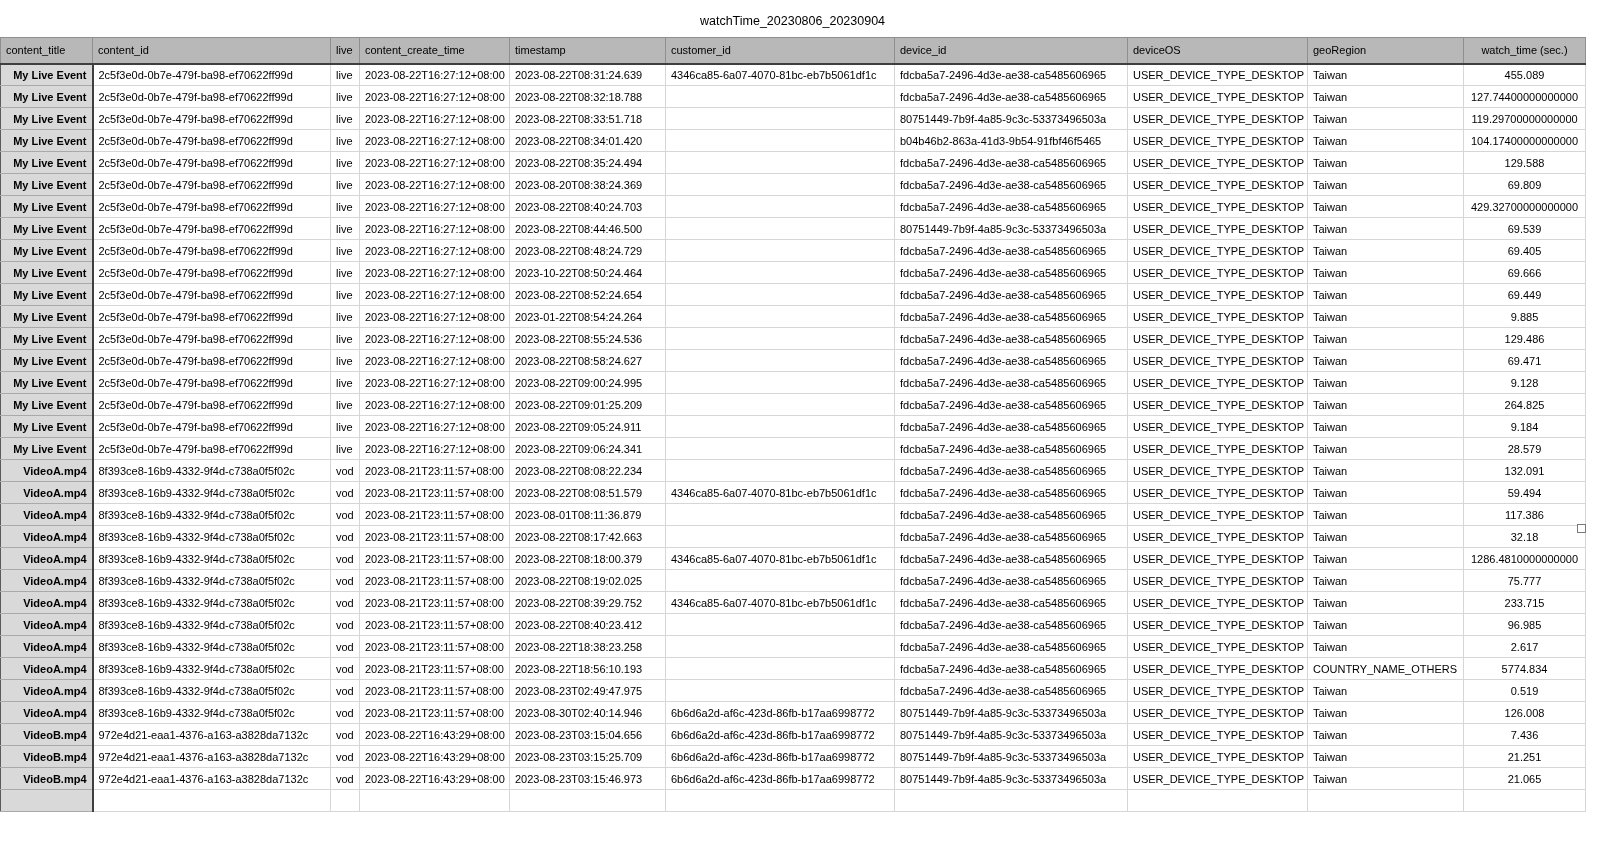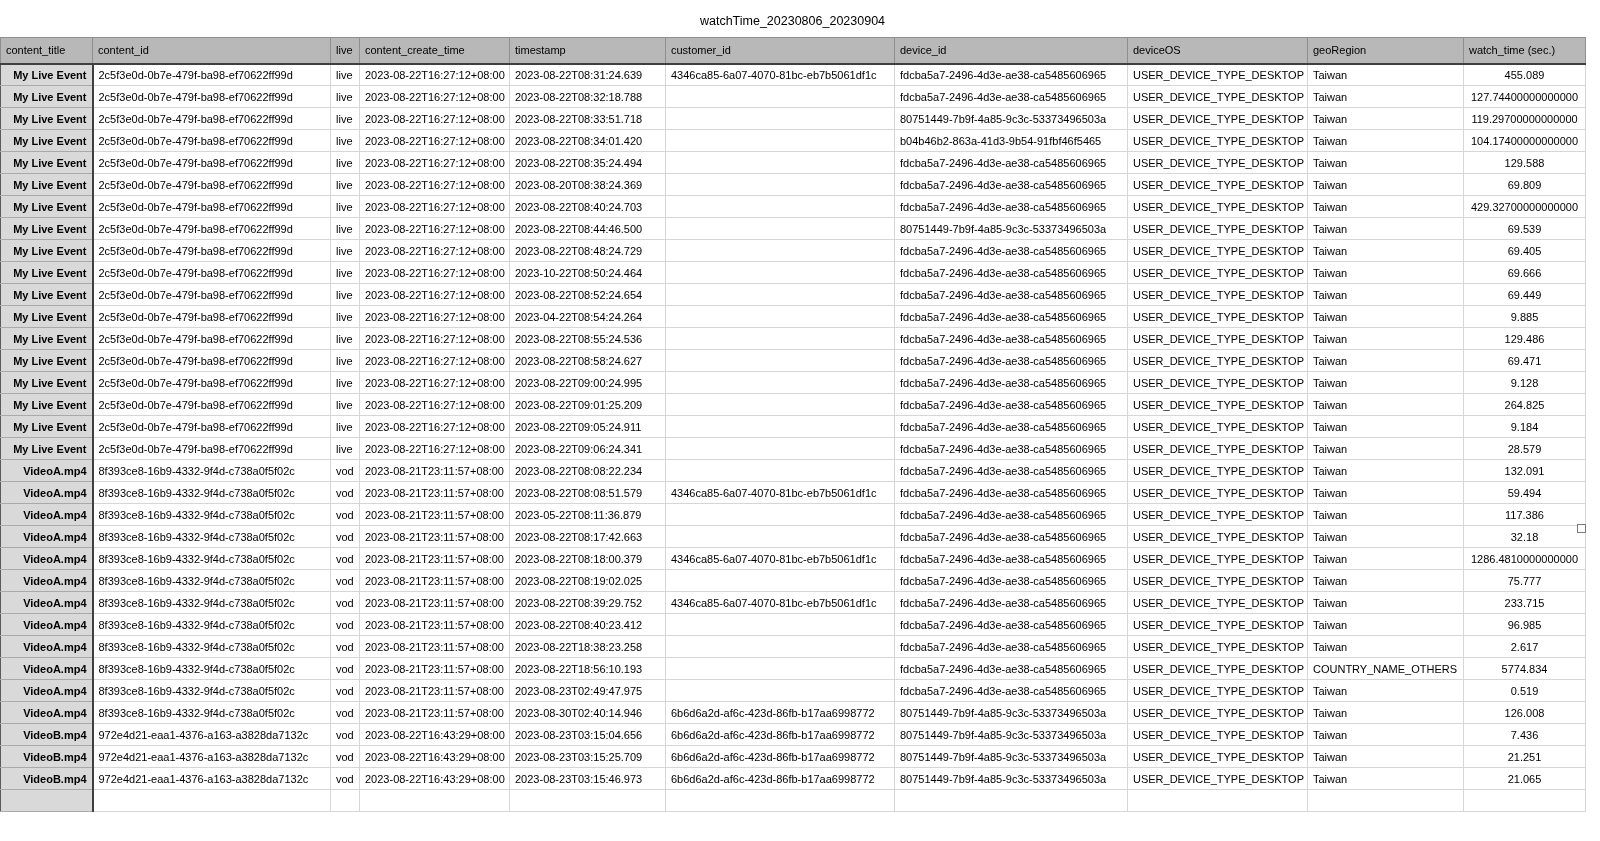--- a/index.html
+++ b/index.html
@@ -74,21 +74,21 @@
       <tr>
           <th>content_title</th>
           <th>content_id</th>
           <th>live</th>
           <th>content_create_time</th>
           <th>timestamp</th>
           <th>customer_id</th>
           <th>device_id</th>
           <th>deviceOS</th>
           <th>geoRegion</th>
-          <th style="text-align: left; margin-top: 36px;">watch_time (sec.)</th>
+          <th style="text-align: center; margin-top: 36px;">watch_time (sec.)</th>
         </tr>
     </thead>
     <tbody>
         <tr>
           <td class="row-head">My Live Event</td>
           <td class="data">2c5f3e0d-0b7e-479f-ba98-ef70622ff99d</td>
           <td class="data">live</td>
           <td class="data">2023-08-22T16:27:12+08:00</td>
           <td class="data">2023-08-22T08:31:24.639</td>
           <td class="data">4346ca85-6a07-4070-81bc-eb7b5061df1c</td>
@@ -215,21 +215,21 @@
           <td class="data">fdcba5a7-2496-4d3e-ae38-ca5485606965</td>
           <td class="data">USER_DEVICE_TYPE_DESKTOP</td>
           <td class="data">Taiwan</td>
           <td class="data num">69.449</td>
         </tr>
         <tr>
           <td class="row-head">My Live Event</td>
           <td class="data">2c5f3e0d-0b7e-479f-ba98-ef70622ff99d</td>
           <td class="data">live</td>
           <td class="data">2023-08-22T16:27:12+08:00</td>
-          <td class="data">2023-04-22T08:54:24.264</td>
+          <td class="data">2023-01-22T08:54:24.264</td>
           <td class="data"></td>
           <td class="data">fdcba5a7-2496-4d3e-ae38-ca5485606965</td>
           <td class="data">USER_DEVICE_TYPE_DESKTOP</td>
           <td class="data">Taiwan</td>
           <td class="data num">9.885</td>
         </tr>
         <tr>
           <td class="row-head">My Live Event</td>
           <td class="data">2c5f3e0d-0b7e-479f-ba98-ef70622ff99d</td>
           <td class="data">live</td>
@@ -323,21 +323,21 @@
           <td class="data">fdcba5a7-2496-4d3e-ae38-ca5485606965</td>
           <td class="data">USER_DEVICE_TYPE_DESKTOP</td>
           <td class="data">Taiwan</td>
           <td class="data num">59.494</td>
         </tr>
         <tr>
           <td class="row-head">VideoA.mp4</td>
           <td class="data">8f393ce8-16b9-4332-9f4d-c738a0f5f02c</td>
           <td class="data">vod</td>
           <td class="data">2023-08-21T23:11:57+08:00</td>
-          <td class="data">2023-05-22T08:11:36.879</td>
+          <td class="data">2023-08-01T08:11:36.879</td>
           <td class="data"></td>
           <td class="data">fdcba5a7-2496-4d3e-ae38-ca5485606965</td>
           <td class="data">USER_DEVICE_TYPE_DESKTOP</td>
           <td class="data">Taiwan</td>
           <td class="data num">117.386</td>
         </tr>
         <tr>
           <td class="row-head">VideoA.mp4</td>
           <td class="data">8f393ce8-16b9-4332-9f4d-c738a0f5f02c</td>
           <td class="data">vod</td>

